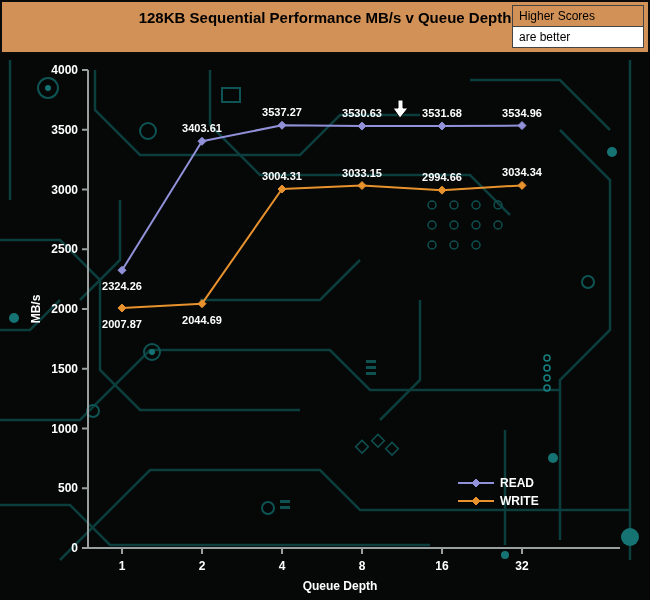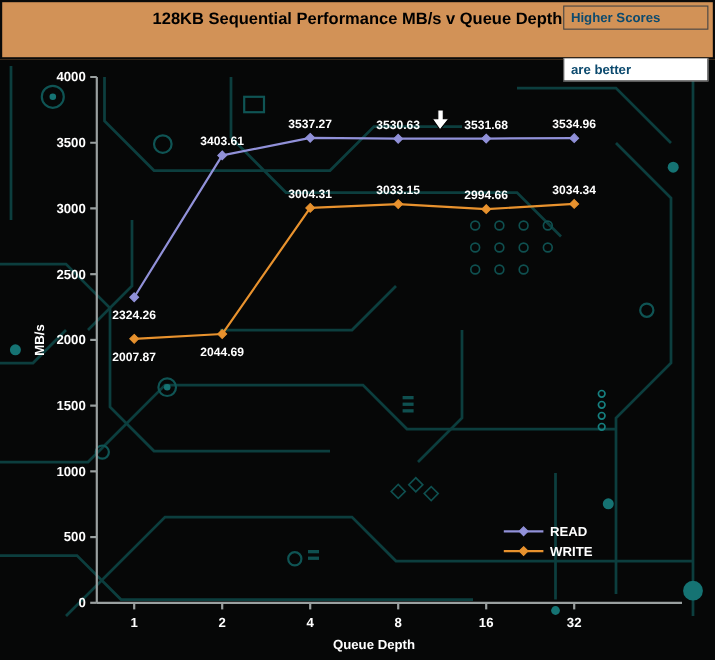--- a/index.html
+++ b/index.html
@@ -7,23 +7,23 @@
     position:relative;width:650px;height:600px;overflow:hidden;
     background:#060707;font-family:"Liberation Sans",sans-serif;
   }
   #circuit-bg{position:absolute;top:0;left:0;z-index:1;}
   header{
     position:absolute;top:0;left:0;width:646px;height:50px;z-index:3;
     border:2px solid #0a0a0a;text-align:center;color:#000;
   }
   .title{font-size:15px;font-weight:bold;padding-top:7px;}
   .subtitle{font-size:13px;font-weight:bold;padding-top:3px;}
-  .badge{position:absolute;top:5px;right:6px;width:132px;z-index:4;font-weight:bold;font-size:12px;color:#0c4a6e;}
+  .badge{position:absolute;top:5px;right:6px;width:132px;z-index:4;font-weight:normal;font-size:12px;color:#000000;}
   .badge-top{padding:3px 6px;border:1px solid #444;}
-  .badge-bottom{background:#fff;padding:3px 6px;border:1px solid #444;border-top:none;margin-top:26px;}
+  .badge-bottom{background:#fff;padding:3px 6px;border:1px solid #444;border-top:none;}
   #chart{position:absolute;top:55px;left:0;z-index:2;}
   text{font-family:"Liberation Sans",sans-serif;}
 </style>
 </head>
 <body>
 
 <div class="stage">
 
   <svg id="circuit-bg" width="650" height="600" viewBox="0 0 650 600">
     <rect width="650" height="600" fill="#060707"></rect>

